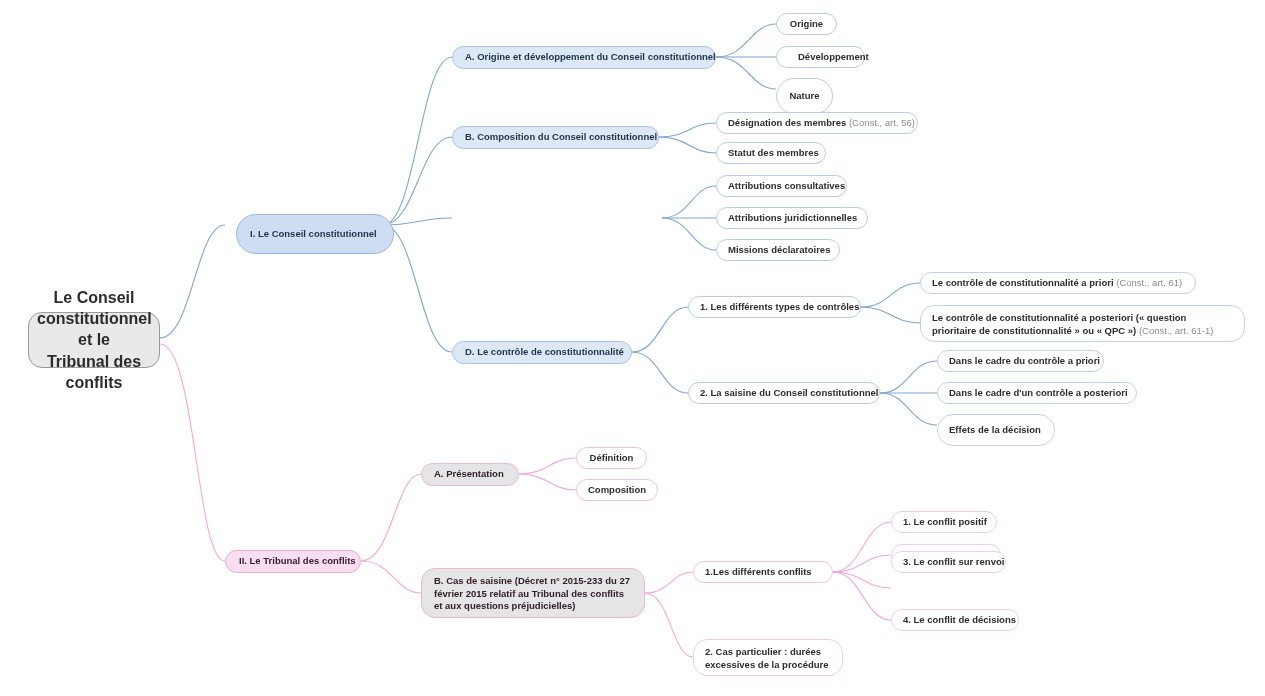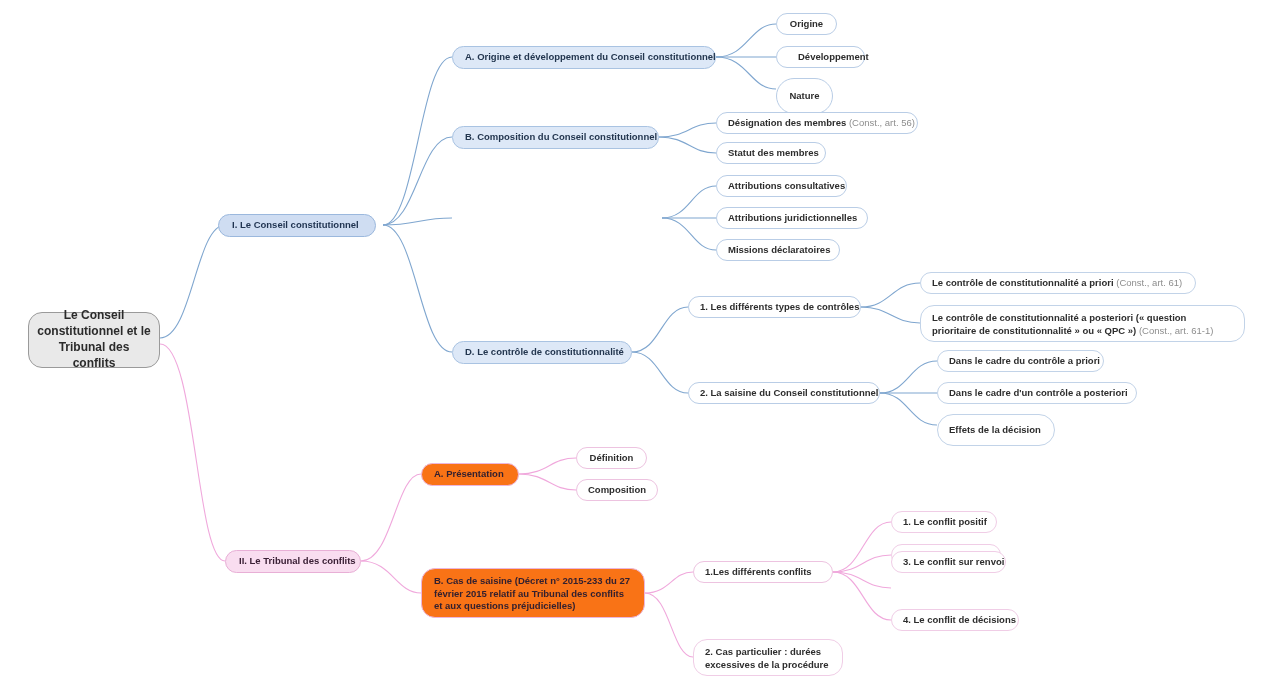--- a/index.html
+++ b/index.html
@@ -35,21 +35,21 @@
   .node .txt {
     display: block;
     width: 100%;
   }
   
   .n-root {
     background: #e9e9e9;
     border: 1px solid #9a9a9a;
     border-radius: 14px;
     color: #2b2b2b;
-    font-size: 12px;
+    font-size: 16px;
     font-weight: bold;
     text-align: center;
     justify-content: center;
     white-space: normal;
     padding: 4px 8px;
   }
   
   .n-b1 {
     background: #cfddf2;
     border: 1px solid #9bb8dd;
@@ -85,21 +85,21 @@
   
   .n-p1 {
     background: #f9ddf0;
     border: 1px solid #e8afd6;
     color: #3b2036;
     font-size: 9.5px;
     font-weight: bold;
     padding: 4px 13px;
   }
   .n-p2 {
-    background: #f97316;
+    background: #e5e5e5;
     border: 1px solid #ebb6dd;
     color: #33202f;
     font-size: 9.5px;
     font-weight: bold;
     padding: 4px 12px;
     justify-content: flex-end;
   }
   .n-p3 {
     background: #ffffff;
     border: 1px solid #edc3e0;
@@ -185,21 +185,21 @@
   </svg>
 
   <div class="node n-root" style="left:28px; top:312px; width:132px; height:56px;">
     <span class="txt">
       <span>Le Conseil</span><br>
       <span>constitutionnel et le</span><br>
       <span>Tribunal des conflits</span>
     </span>
   </div>
 
-  <div class="node n-b1" style="left:218px; top:214px; width:158px; height:23px;">
+  <div class="node n-b1" style="left:236px; top:214px; width:158px; height:40px;">
     <span class="txt">I. Le Conseil constitutionnel</span>
   </div>
 
   <div class="node n-b2" style="left:452px; top:46px; width:264px; height:23px;">
     <span class="txt">A. Origine et développement du Conseil constitutionnel</span>
   </div>
   <div class="node n-b3" style="left:776px; top:13px; width:61px; height:22px; justify-content:center;">
     <span class="txt" style="text-align:center;">Origine</span>
   </div>
   <div class="node n-b3" style="left:776px; top:46px; width:89px; height:22px; justify-content:center;">

